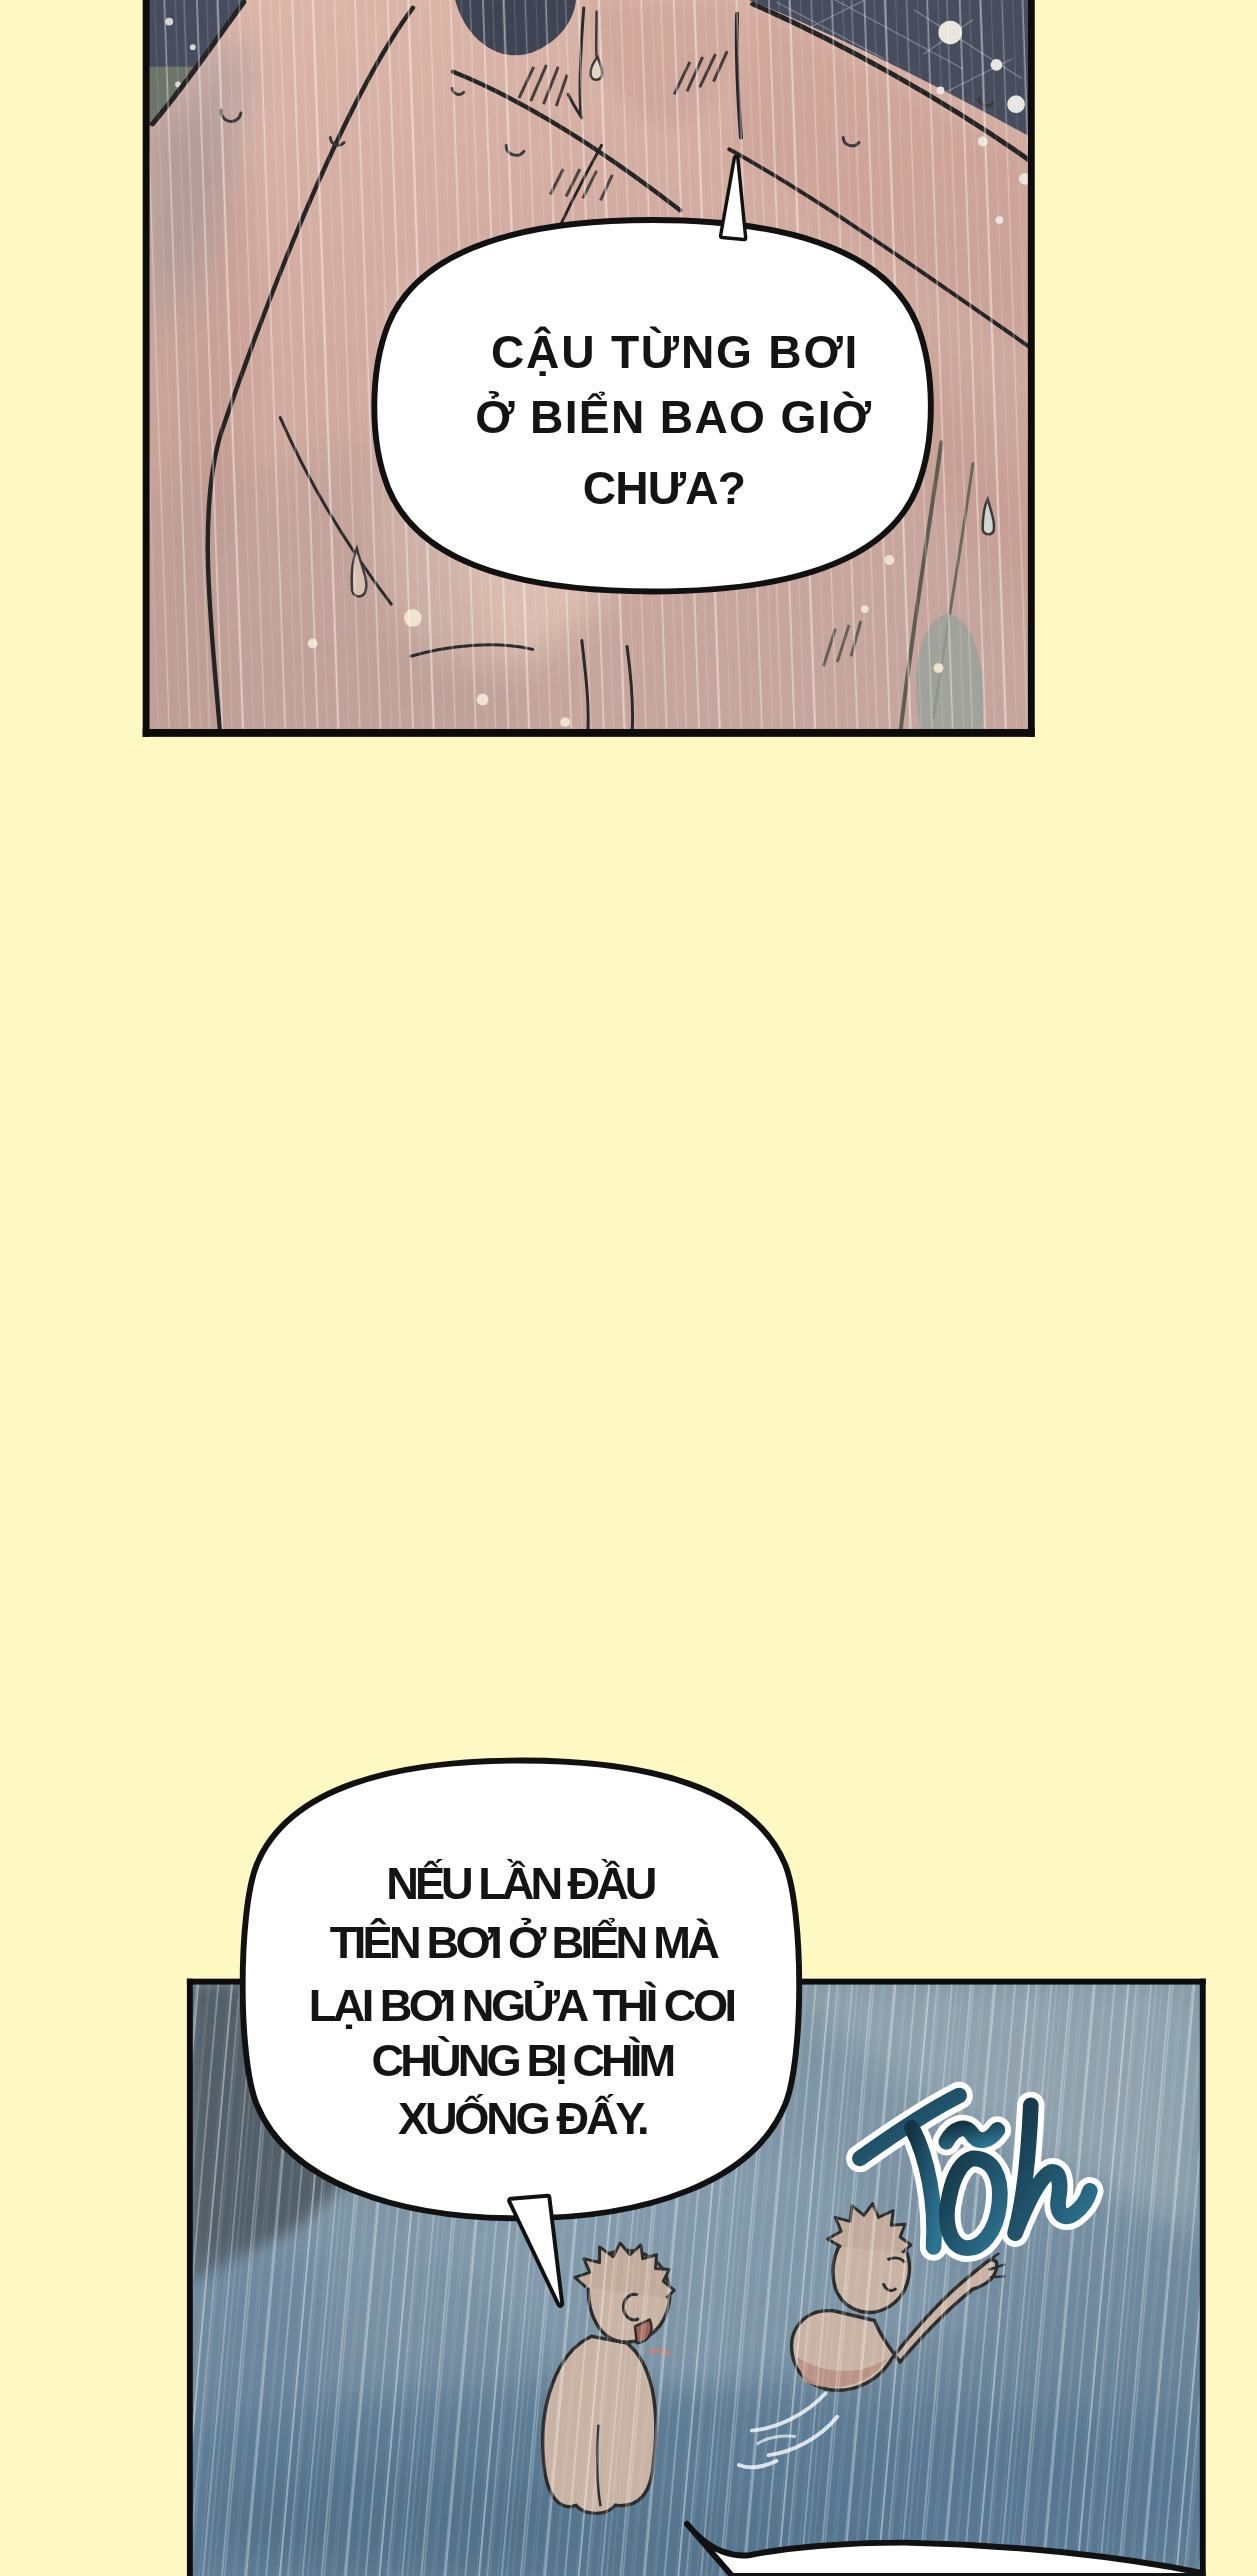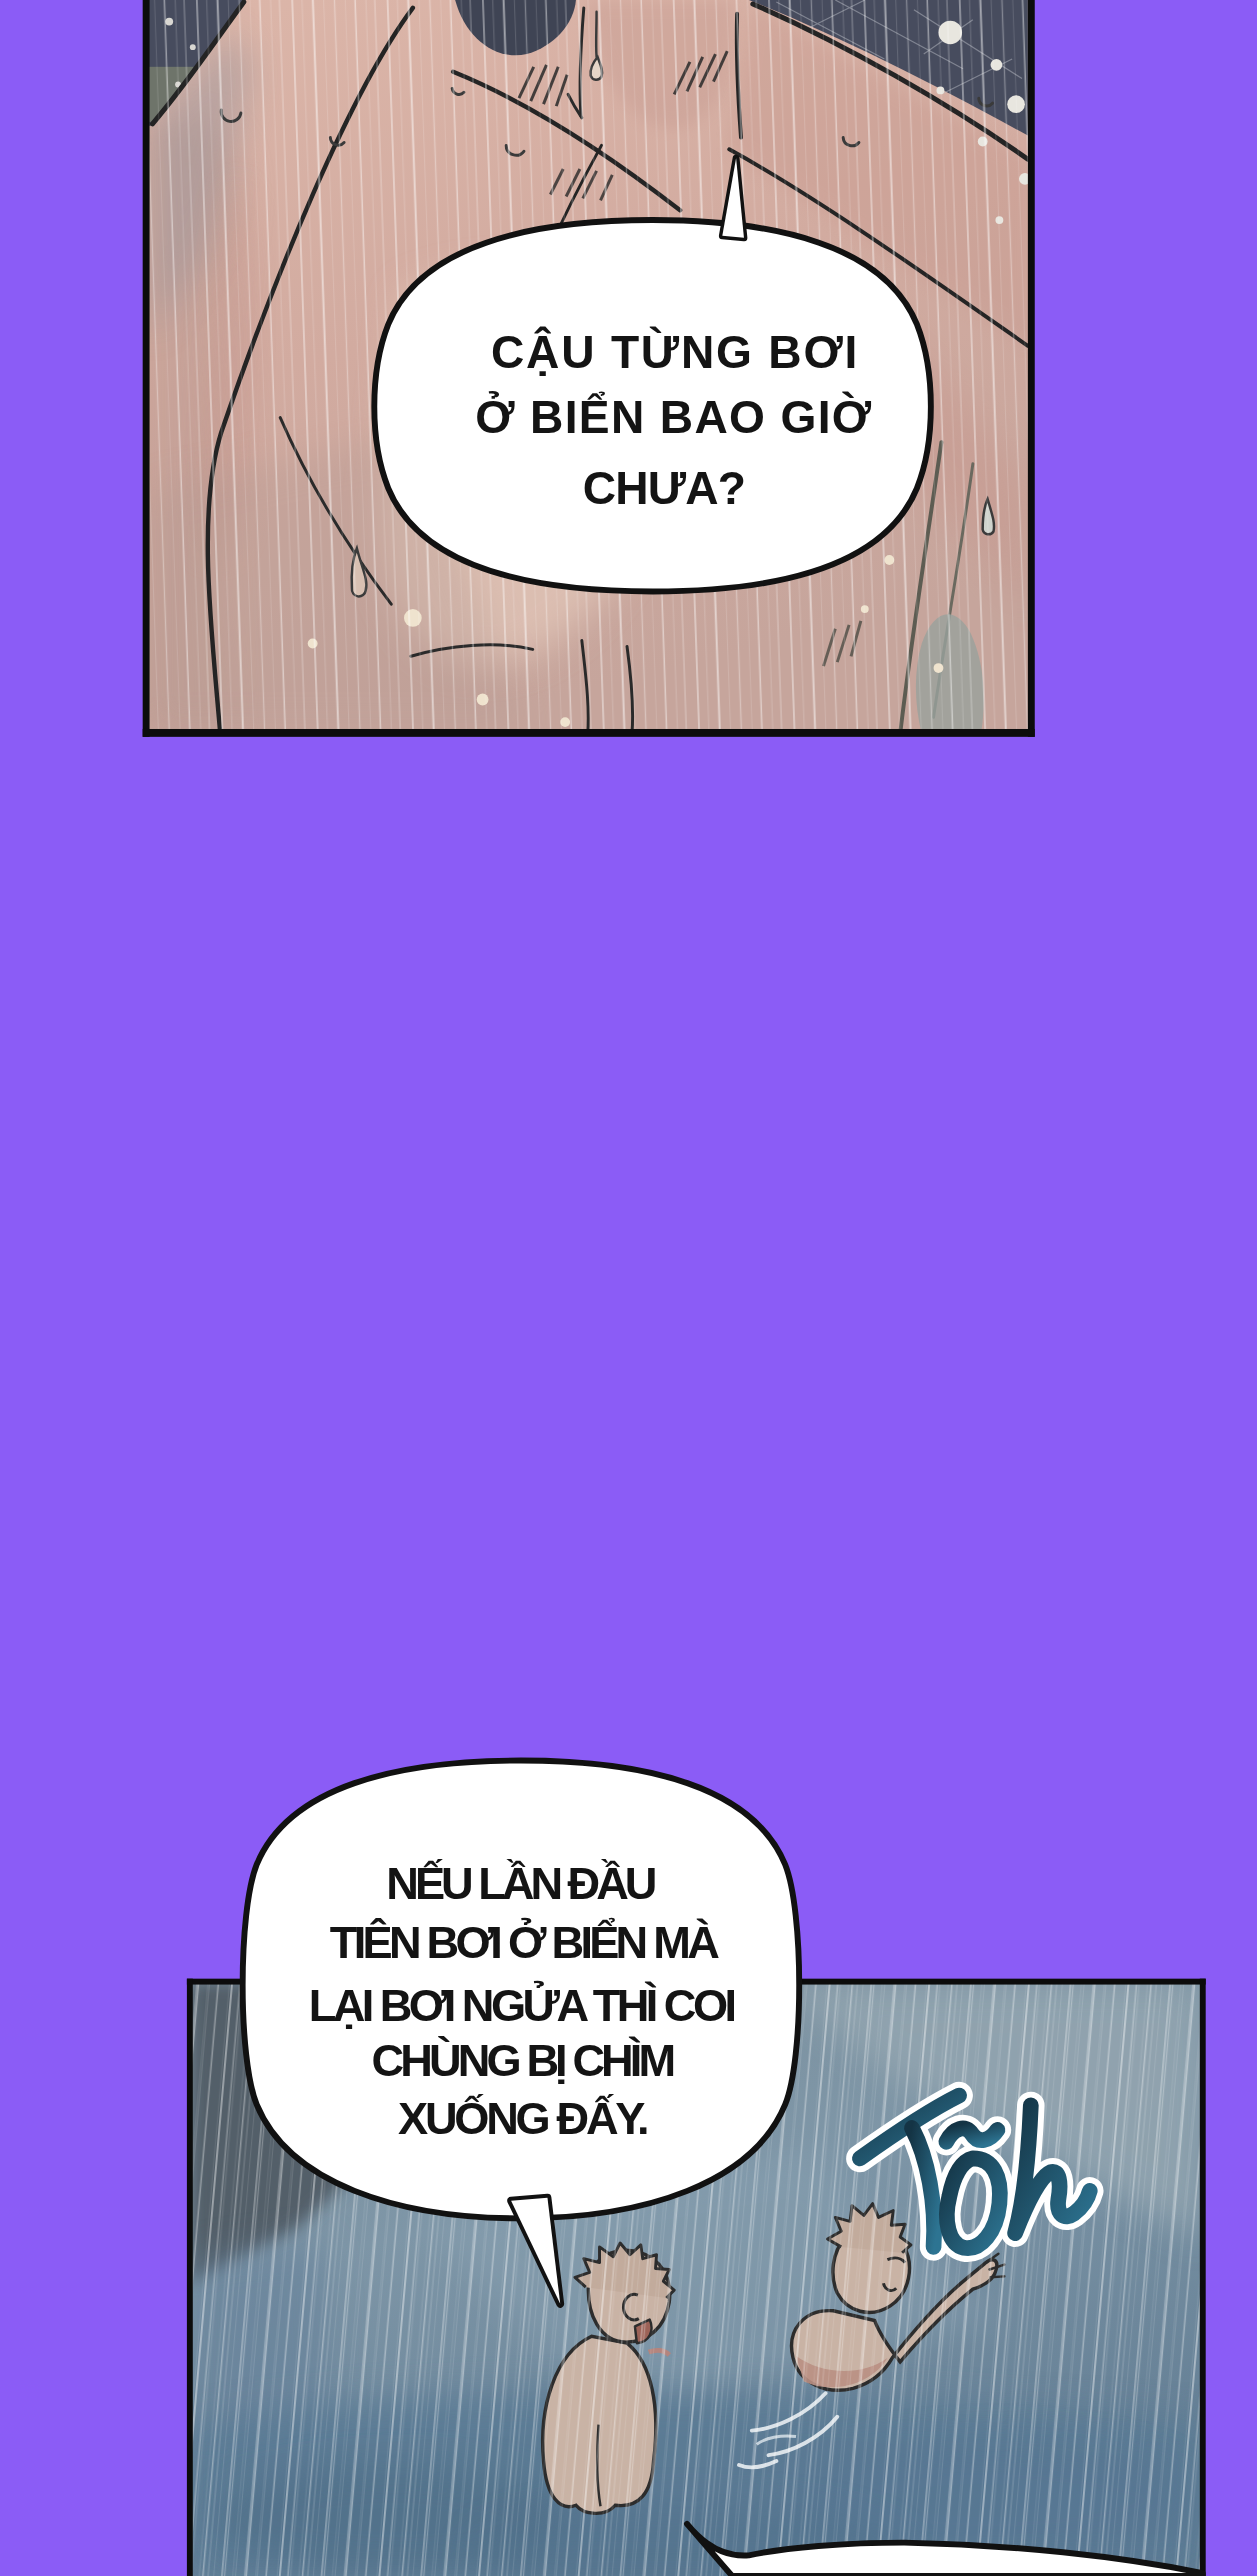--- a/index.html
+++ b/index.html
@@ -1,16 +1,16 @@
 <!DOCTYPE html>
 <html><head>
 <meta charset="utf-8">
 <style>
 html,body{margin:0;padding:0;background:#fff;}
-.page{position:relative;width:1258px;height:2576px;background:#8b5cf6;overflow:hidden;}
+.page{position:relative;width:1258px;height:2576px;background:#fef9c3;overflow:hidden;}
 text{font-family:"Liberation Sans",sans-serif;font-weight:bold;}
 </style>
 </head>
 <body>
 <div class="page">
 <svg width="1258" height="2576" viewBox="0 0 1280 2622">
 <defs>
 <clipPath id="cpTop">
           <rect x="148" y="0" width="902" height="747"></rect>
         </clipPath>

